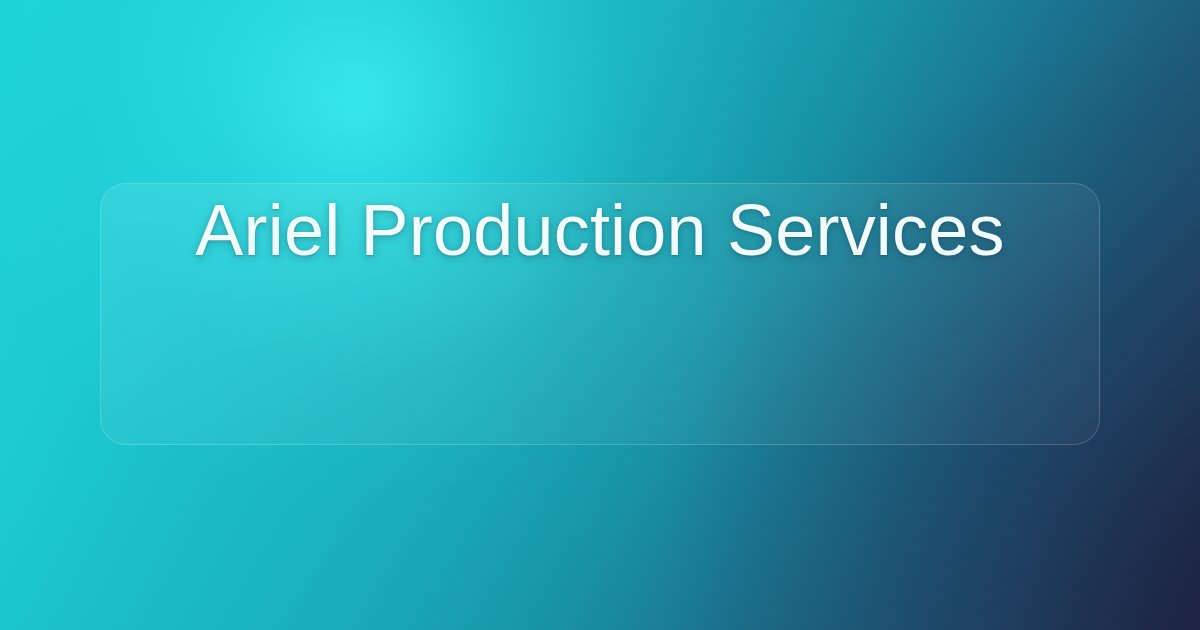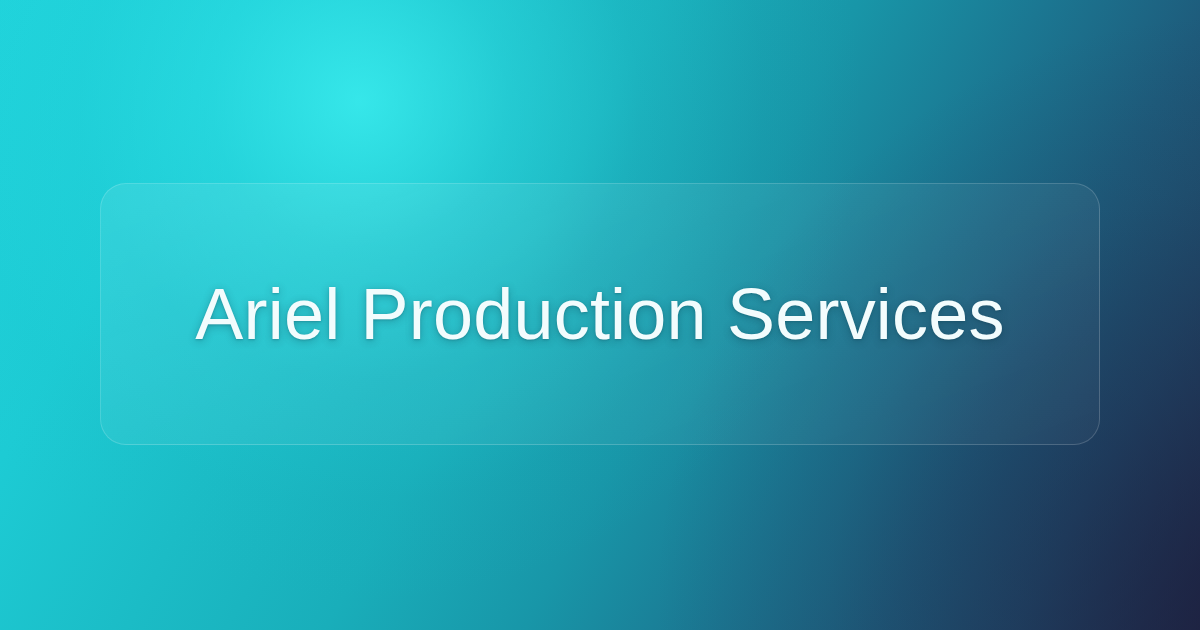--- a/index.html
+++ b/index.html
@@ -72,21 +72,20 @@
     width: 1000px;
     height: 262px;
     box-sizing: border-box;
     border-radius: 26px;
     background: linear-gradient(160deg,
         rgba(255, 255, 255, 0.085) 0%,
         rgba(255, 255, 255, 0.055) 45%,
         rgba(255, 255, 255, 0.035) 100%);
     border: 1px solid rgba(255, 255, 255, 0.17);
     display: flex;
-    align-items: center;
     justify-content: center;
     padding: 0 48px;
   }
 
   
   .title-text {
     margin: 0;
     width: 100%;
     text-align: center;
     font-family: "Liberation Sans", sans-serif;

